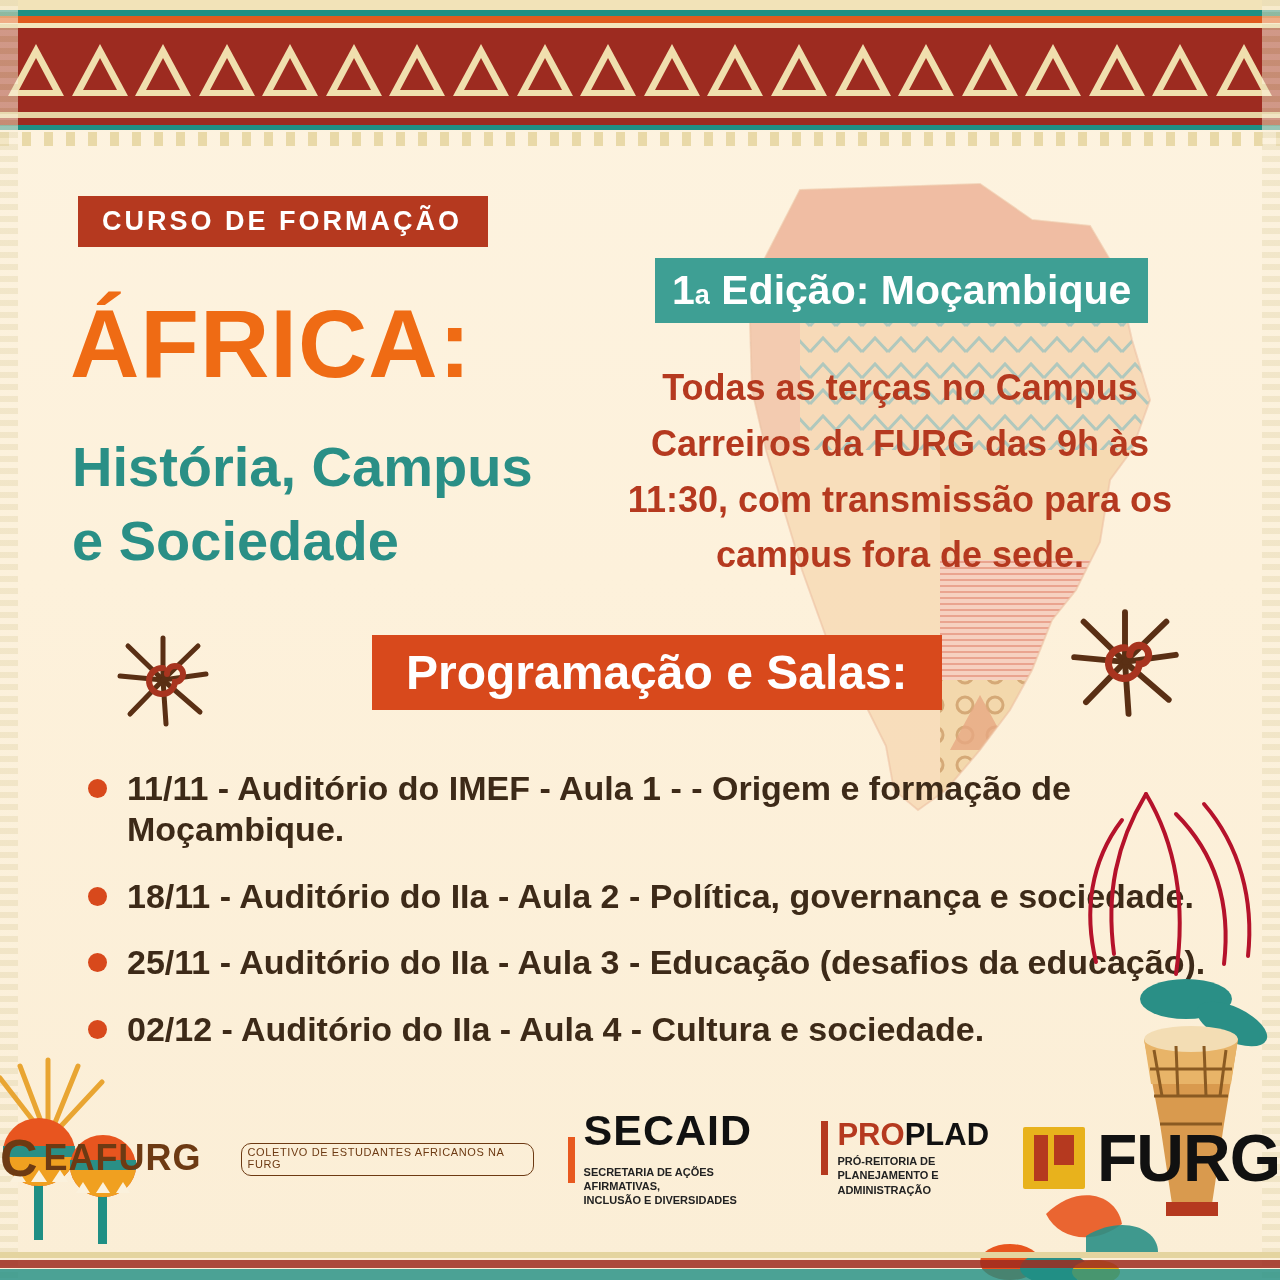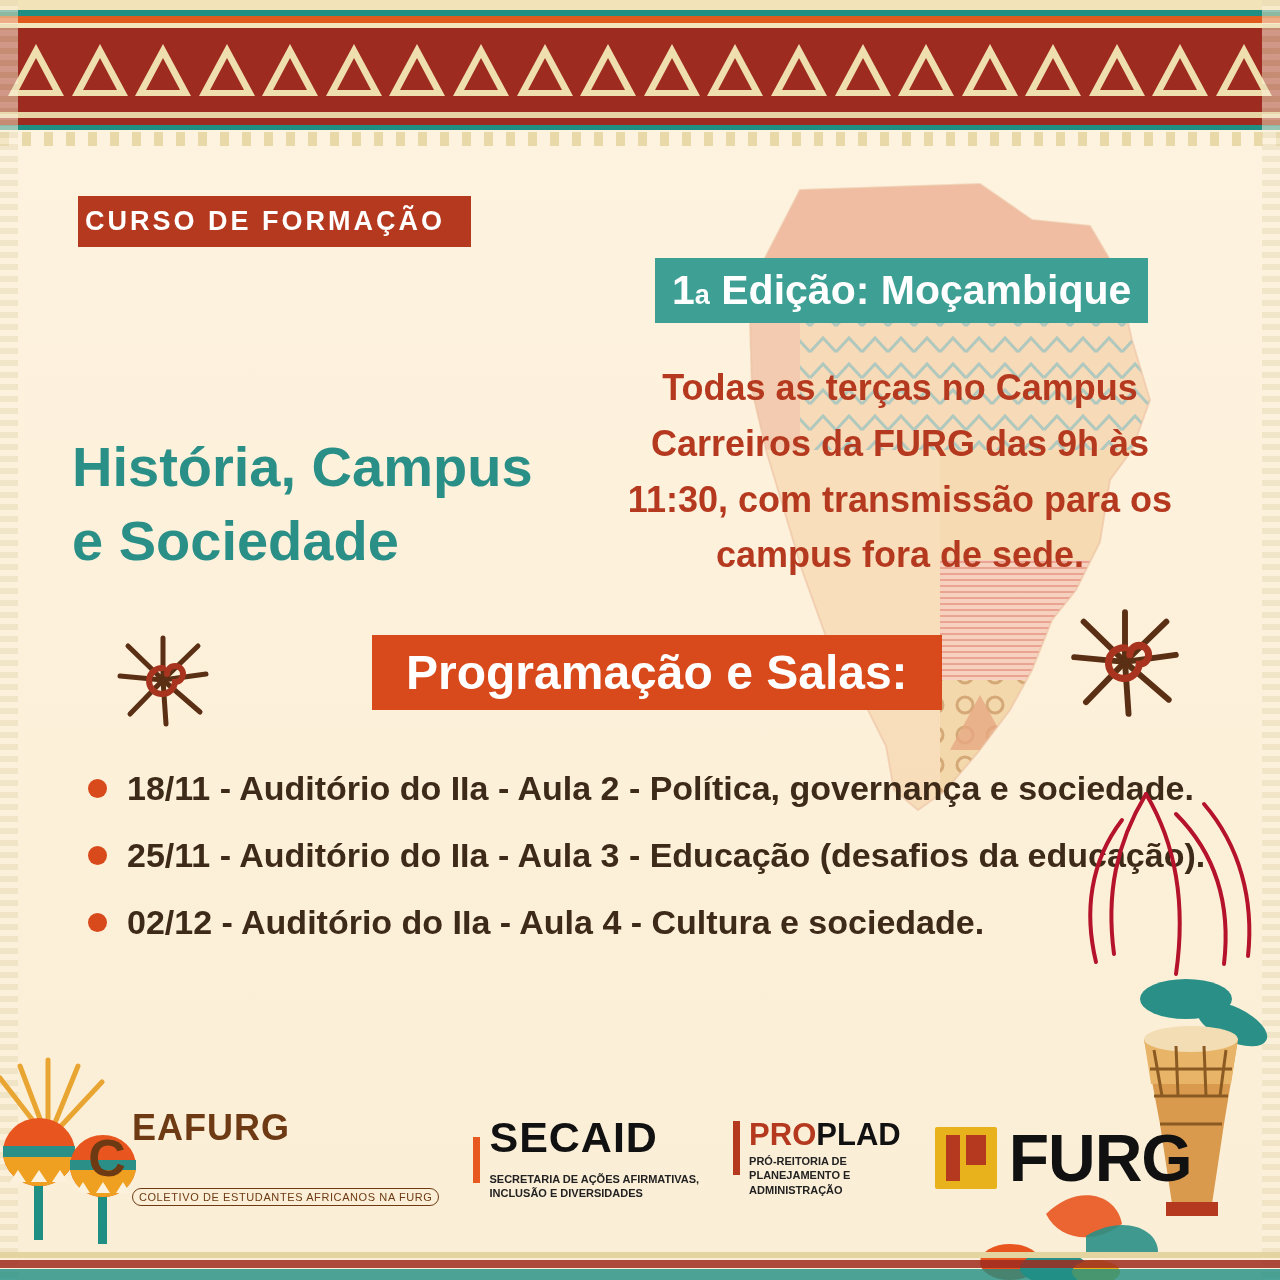--- a/index.html
+++ b/index.html
@@ -79,21 +79,21 @@
     position:absolute;right:40px;top:150px;width:560px;height:720px;
     opacity:.95;
   }
   .africa svg{width:100%;height:100%}
 
   
   .tag{
     position:absolute;left:78px;top:196px;
     background:#b5391f;color:#fff;
     font-weight:bold;letter-spacing:3px;font-size:27px;
-    padding:10px 26px 10px 7px;
+    padding:10px 26px 10px 24px;
   }
   .title-main{
     position:absolute;left:70px;top:295px;
     color:#ef6b14;font-size:96px;font-weight:bold;letter-spacing:1px;
     line-height:1.02;
   }
   .title-sub{
     position:absolute;left:72px;top:430px;
     color:#2a8f86;font-size:56px;font-weight:bold;line-height:1.32;
     max-width:520px;
@@ -143,21 +143,21 @@
 
   
   .logos{
     position:absolute;left:0;right:0;bottom:72px;height:100px;
     display:flex;align-items:center;justify-content:center;gap:34px;
   }
   .logo{display:flex;align-items:center;gap:8px;}
 
   .ceafurg{display:flex;align-items:center;gap:6px;}
   .ceafurg .mark{font-size:52px;color:#6d3a13;font-weight:bold;line-height:1;position:relative;}
-  .ceafurg .txt{display:flex;flex-direction:column;gap:39px;}
+  .ceafurg .txt{display:flex;flex-direction:row;gap:39px;}
   .ceafurg .big{font-size:36px;font-weight:bold;color:#6d3a13;letter-spacing:1px;line-height:1;}
   .ceafurg .small{font-size:11px;color:#6d3a13;letter-spacing:.6px;margin-top:3px;
     border:1.5px solid #6d3a13;border-radius:10px;padding:2px 6px;}
 
   .secaid{display:flex;align-items:center;gap:9px;}
   .secaid .bar{width:7px;height:46px;background:#e8591f;margin-top:4px;}
   .secaid .st{display:flex;flex-direction:column;}
   .secaid .big{font-size:43px;font-weight:bold;color:#111;letter-spacing:1px;line-height:1;}
   .secaid .small{font-size:11px;color:#222;font-weight:bold;line-height:1.28;margin-top:13px;}
 
@@ -269,20 +269,21 @@
     <div class="band-stripe stripe-f"></div>
     <div class="band-stripe stripe-g"></div>
     <div class="dot-row"></div>
   </div>
 
   <div class="edge-left"></div>
   <div class="edge-right"></div>
 
   <div class="tag">CURSO DE FORMAÇÃO</div>
 
+  <div class="title-main">ÁFRICA:</div>
 
   <div class="title-sub">
     <div>História, Campus</div>
     <div>e Sociedade</div>
   </div>
 
   <div class="edition">
     <span>1</span><span class="sm">a</span>
     <span>Edição: Moçambique</span>
   </div>
@@ -317,20 +318,24 @@
           <path d="M55 52 L58 96"></path>
           <path d="M55 52 L92 84"></path>
         <path d="M55 52 L98 46"></path>
           <path d="M55 52 L90 18"></path>
       </g>
       <path d="M55 40 a13 13 0 1 0 12 14 a8 8 0 1 0 -8 -8" fill="none" stroke="#a8341f" stroke-width="6" stroke-linecap="round"></path>
     </svg>
   </div>
 
   <div class="list">
+    <div class="li">
+      <div class="bullet"></div>
+      <div class="li-text">11/11 - Auditório do IMEF - Aula 1 -  - Origem e formação de Moçambique.</div>
+    </div>
     <div class="li">
       <div class="bullet"></div>
       <div class="li-text">18/11 - Auditório do IIa - Aula 2 - Política, governança e sociedade.</div>
     </div>
     <div class="li">
       <div class="bullet"></div>
       <div class="li-text">25/11 - Auditório do IIa - Aula 3 - Educação (desafios da educação).</div>
     </div>
     <div class="li">
       <div class="bullet"></div>

